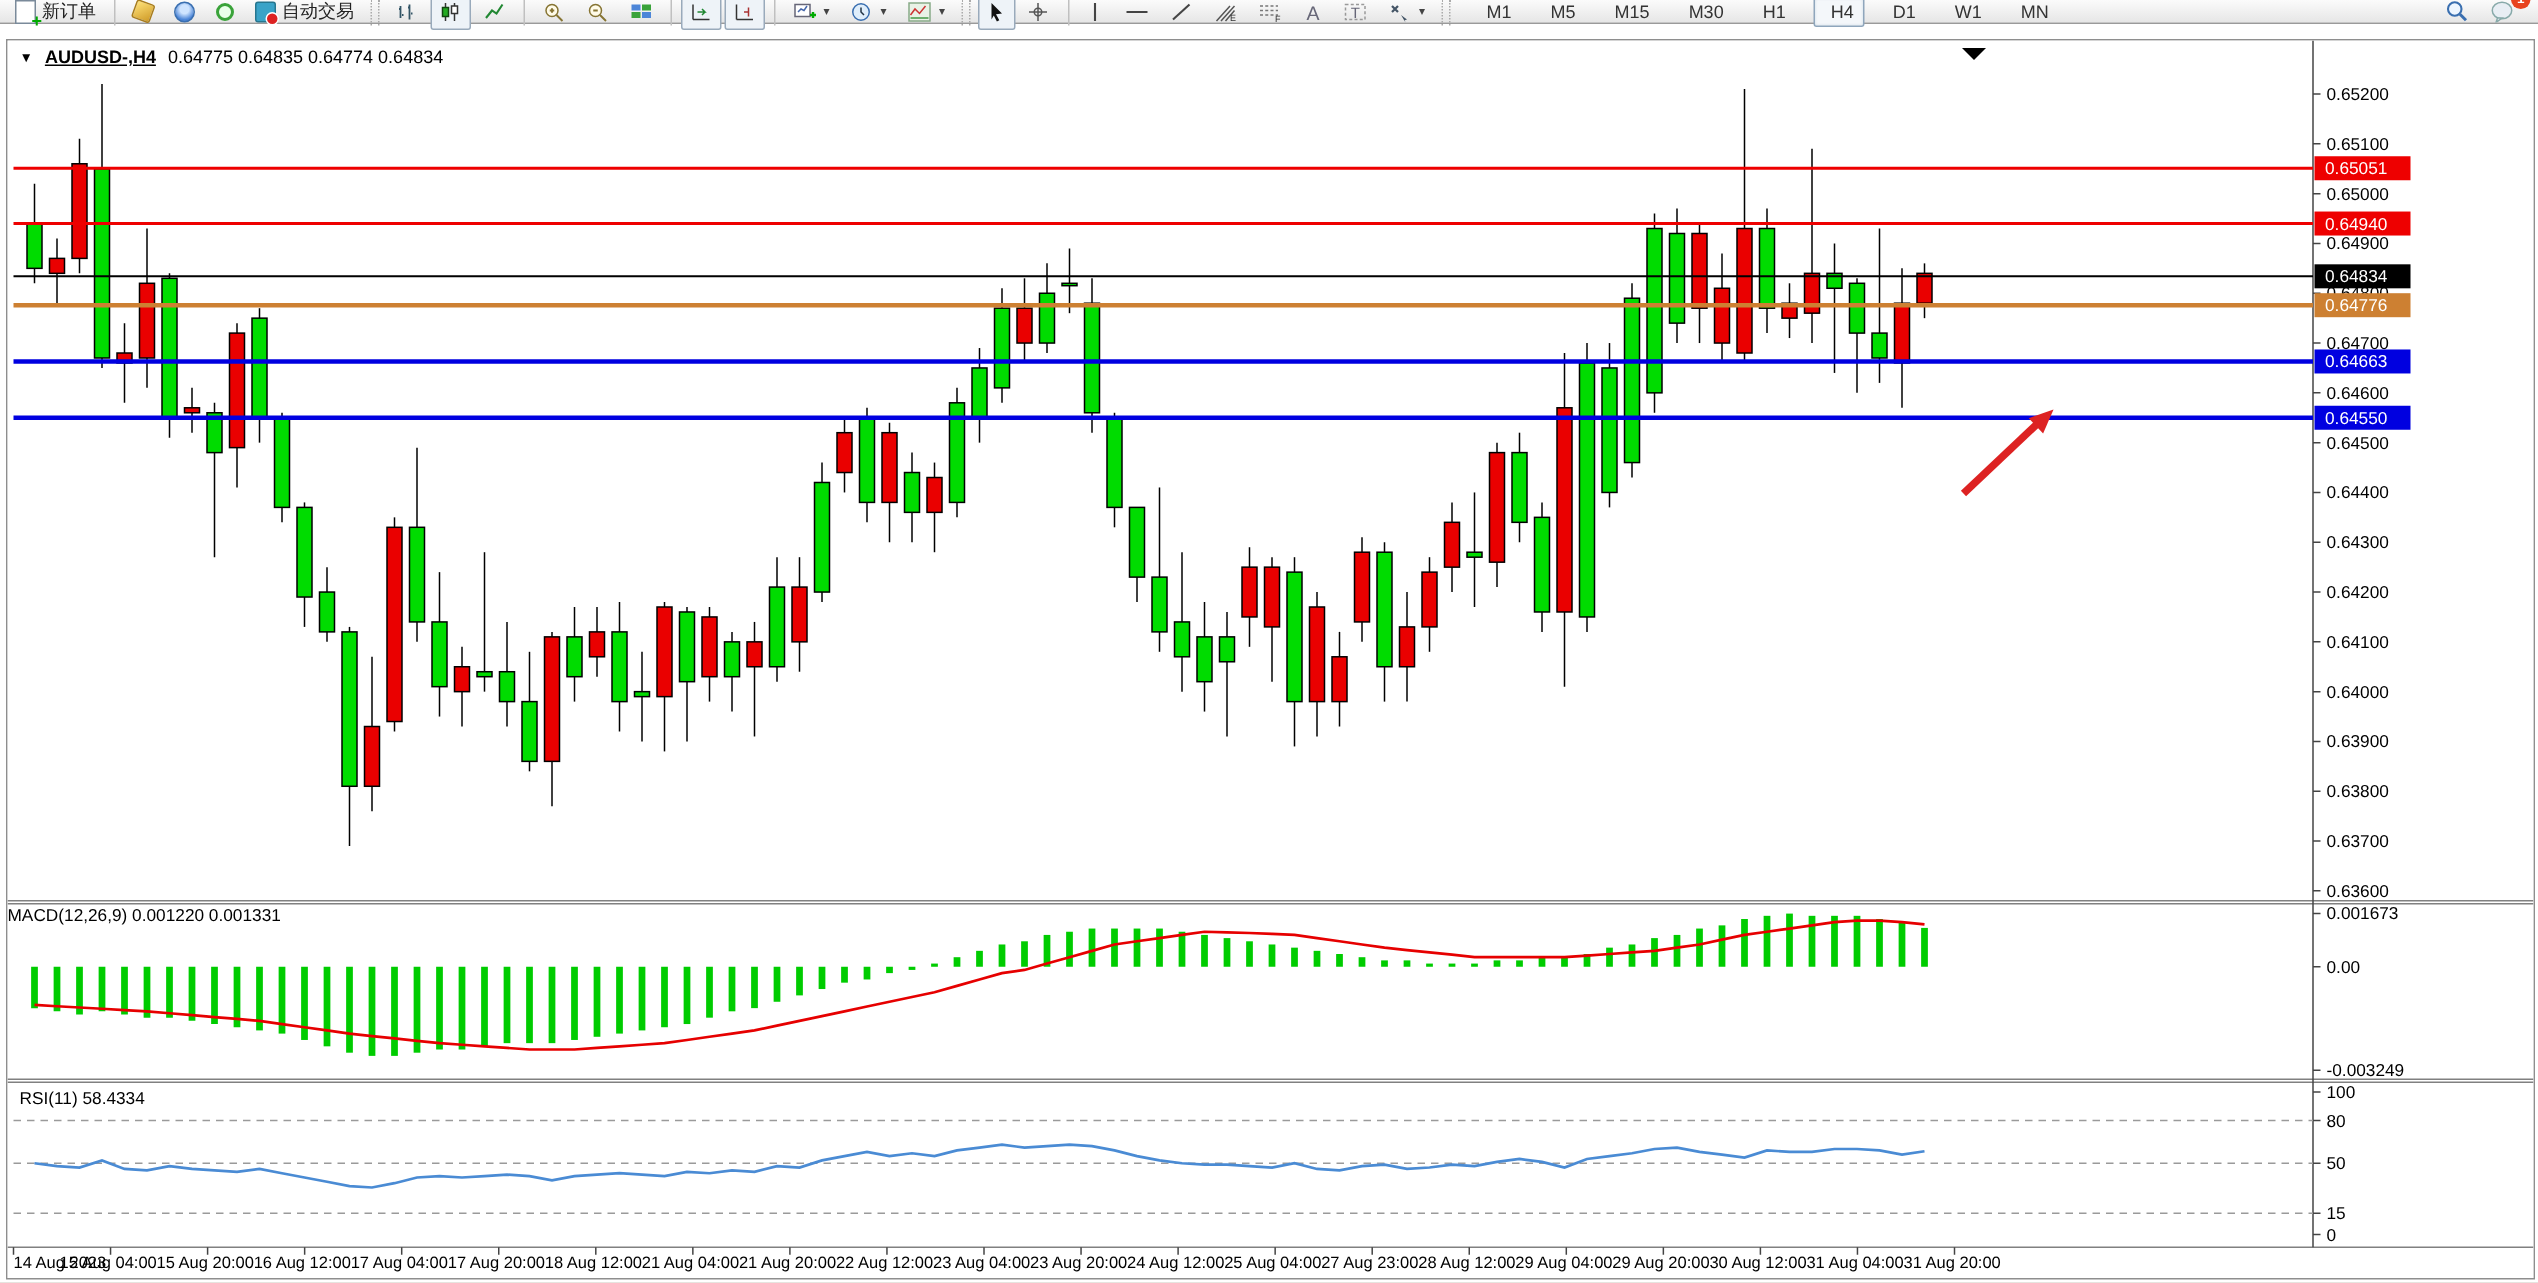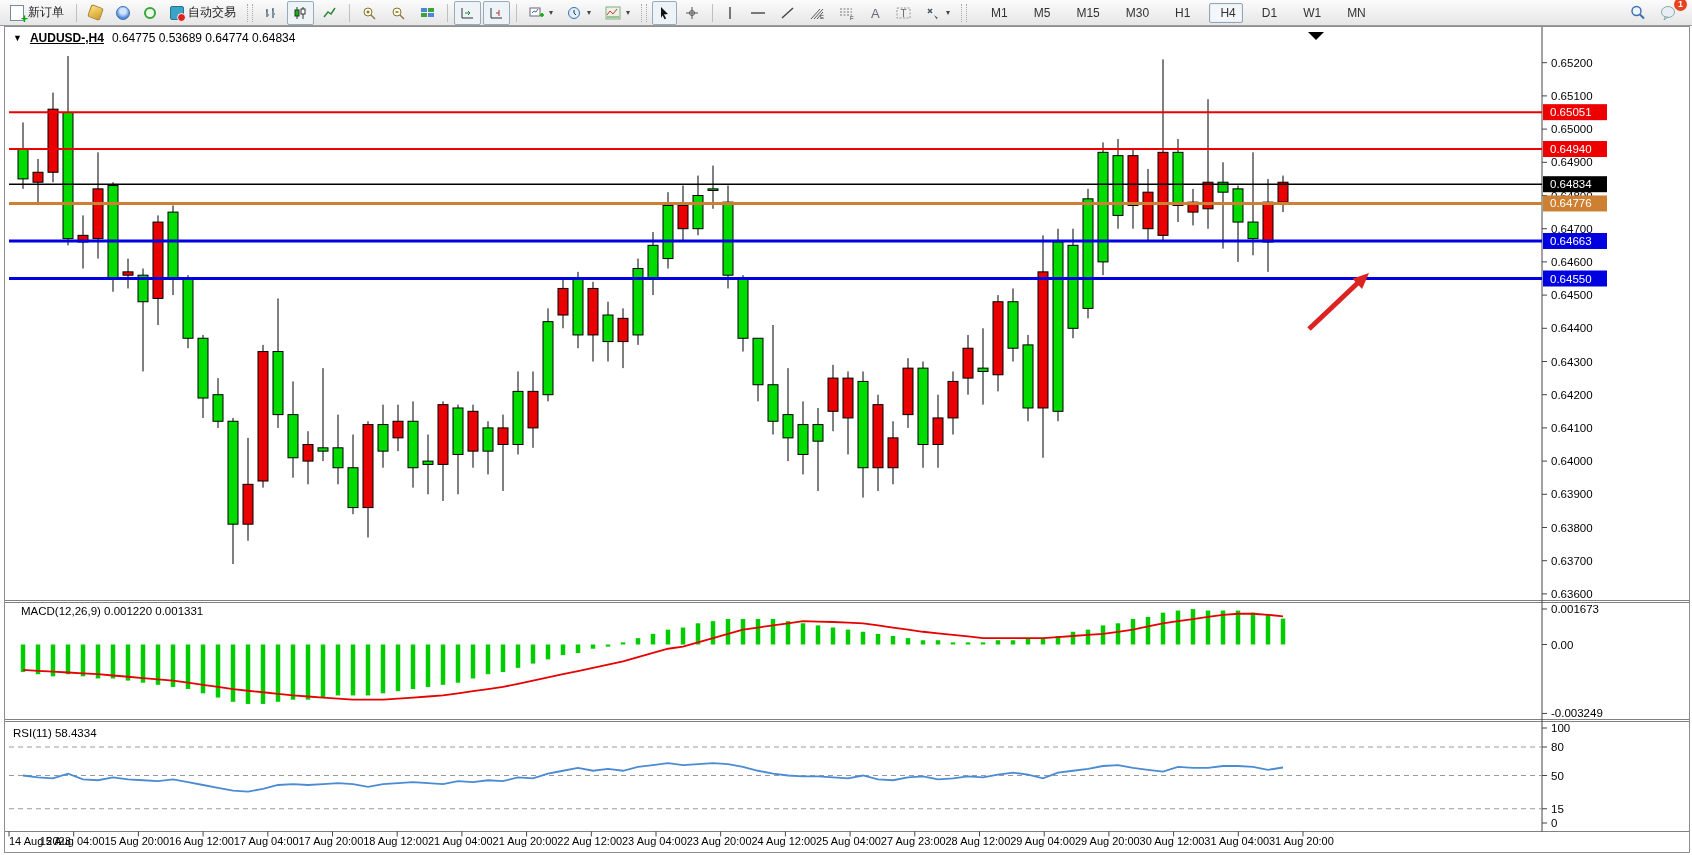--- a/index.html
+++ b/index.html
@@ -1,18 +1,18 @@
 <!DOCTYPE html>
 <html><head>
 <meta charset="utf-8">
 <style>
   html,body{margin:0;padding:0;background:#d4d0c8;font-family:"Liberation Sans",sans-serif;}
   #app{position:relative;width:1692px;height:855px;background:#fff;overflow:hidden;}
   
-  #toolbar{position:absolute;left:0;top:0;width:1692px;height:26px;
+  #toolbar{position:absolute;left:0;top:0;width:1692px;height:16px;
     background:linear-gradient(#fbfbfb,#e6e6e6);border-bottom:1px solid #9a9a9a;
     display:flex;align-items:center;padding:0 4px;box-sizing:border-box;gap:2px;font-size:12px;color:#222;}
   .tbtn{display:flex;align-items:center;gap:4px;padding:2px 5px;border:1px solid transparent;border-radius:2px;height:18px;cursor:default;white-space:nowrap;}
   .tbtn.pressed{background:#eef3f8;border:1px solid #9ab;}
   .tsep{width:1px;height:18px;background:#c0c0c0;margin:0 4px;}
   .grip{width:4px;height:18px;border-left:1px dotted #aaa;border-right:1px dotted #aaa;margin:0 3px;}
   .caret{font-size:8px;color:#444;margin-left:1px;}
   .tf{padding:2px 6px;border:1px solid transparent;font-size:12px;color:#333;border-radius:2px;margin-left:12px;}
   .tf.active{background:#f4f7fa;border:1px solid #8fa6bc;box-shadow:inset 0 0 2px #cdd9e4;padding-left:10px;}
   .spacer{flex:1;}
@@ -767,19 +767,19 @@
         <line x1="1168.6000000000001" y1="804.5" x2="1168.6000000000001" y2="809.5" stroke="#444"></line>
         <text x="1134.6000000000001" y="818" font-size="11" font-family="Liberation Sans, sans-serif" fill="#000">30 Aug 12:00</text>
         <line x1="1233.3" y1="804.5" x2="1233.3" y2="809.5" stroke="#444"></line>
         <text x="1199.3" y="818" font-size="11" font-family="Liberation Sans, sans-serif" fill="#000">31 Aug 04:00</text>
         <line x1="1298" y1="804.5" x2="1298" y2="809.5" stroke="#444"></line>
         <text x="1264" y="818" font-size="11" font-family="Liberation Sans, sans-serif" fill="#000">31 Aug 20:00</text>
       </svg>
     <div id="charttitle">
       <span class="tri">▼</span>
       <span style="font-weight:bold;text-decoration:underline;">AUDUSD-,H4</span>
-      <span>0.64775 0.53689 0.64774 0.64834</span>
-    </div>
-    <div class="indlabel" style="left:16px;top:578px;">MACD(12,26,9) 0.001220 0.001331</div>
+      <span>0.64775 0.64835 0.64774 0.64834</span>
+    </div>
+    <div class="indlabel" style="left:0;top:578px;">MACD(12,26,9) 0.001220 0.001331</div>
     <div class="indlabel" style="left:8px;top:700px;">RSI(11) 58.4334</div>
   </div>
 
 </div>
 
 </body></html>

